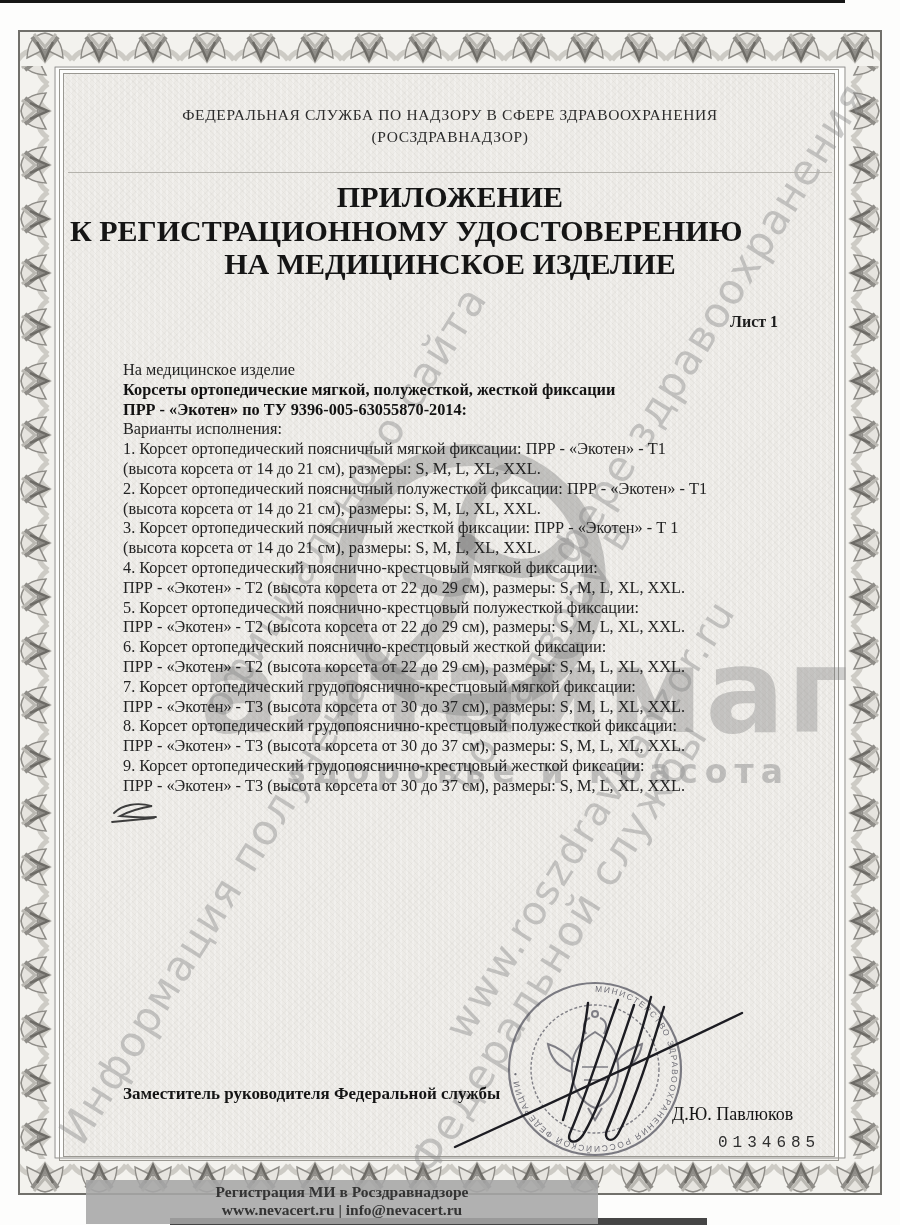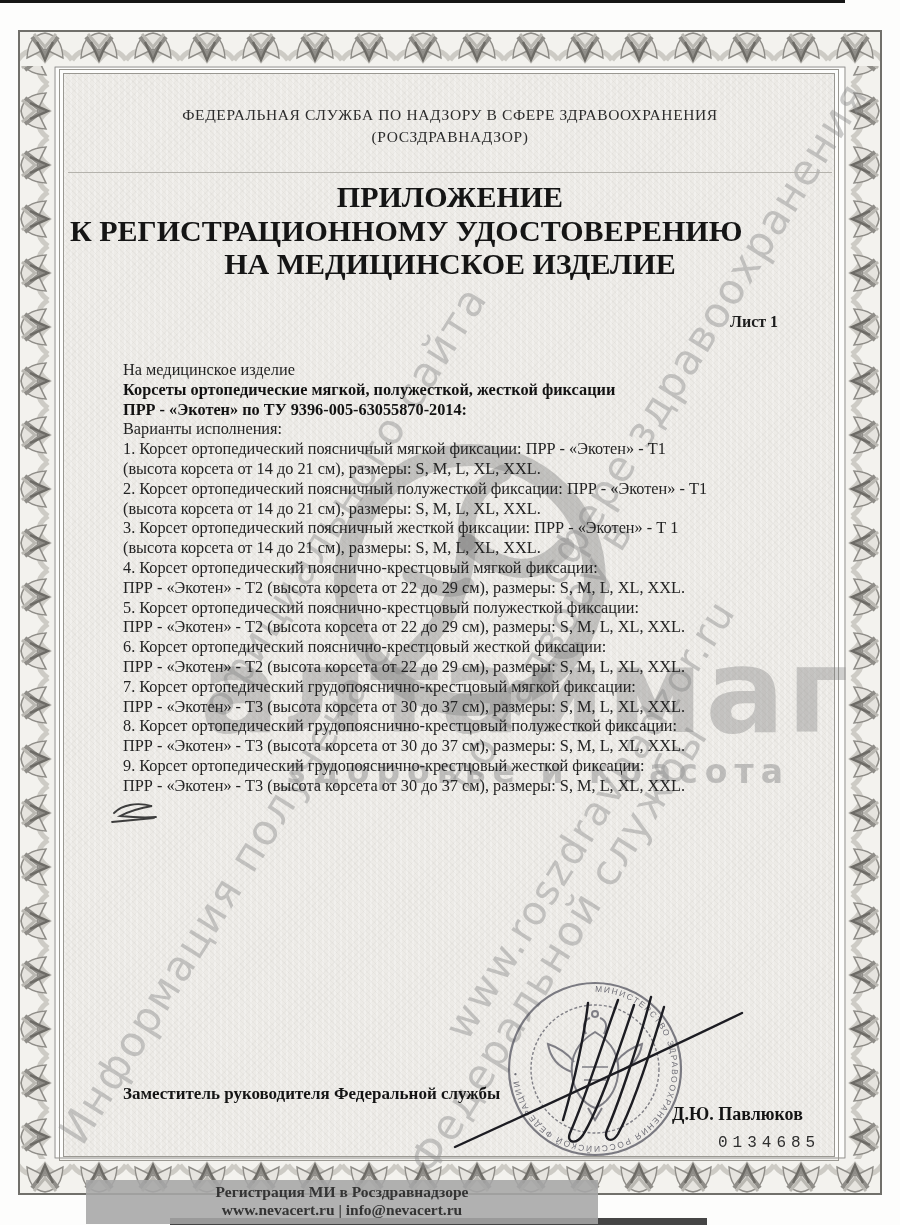--- a/index.html
+++ b/index.html
@@ -52,21 +52,21 @@
   .date-row .num{margin-left:46px;}
   .sheet{left:730px;top:313px;width:80px;font-size:16px;font-weight:bold;color:#1d1d1d;}
 
   
   .body-text{left:123px;top:360px;width:676px;font-size:16.3px;line-height:19.8px;color:#232323;}
   .body-text .line{white-space:nowrap;}
   .body-text .bold{font-weight:bold;color:#121212;}
 
   
   .sig-pos{left:123px;top:1082px;width:460px;font-size:17px;font-weight:bold;line-height:23px;color:#141414;}
-  .sig-name{left:672px;top:1104px;font-size:18px;font-weight:bold;color:#141414;white-space:nowrap;}
+  .sig-name{left:672px;top:1104px;font-size:18px;font-weight:normal;color:#141414;white-space:nowrap;}
   .serial{left:718px;top:1134px;font-family:"Liberation Mono", monospace;font-size:16px;
           letter-spacing:5px;color:#2e2e2e;}
   .stamp-svg{left:498px;top:972px;opacity:.85;}
   .sign-svg{left:440px;top:975px;}
   .squiggle-svg{left:108px;top:796px;}
 
   
   .footer-box{left:86px;top:1180px;width:512px;padding:3px 8px 5px 8px;box-sizing:border-box;
       background:rgba(166,166,166,.88);text-align:center;color:#343434;
       font-size:15.5px;font-weight:600;line-height:18px;}

